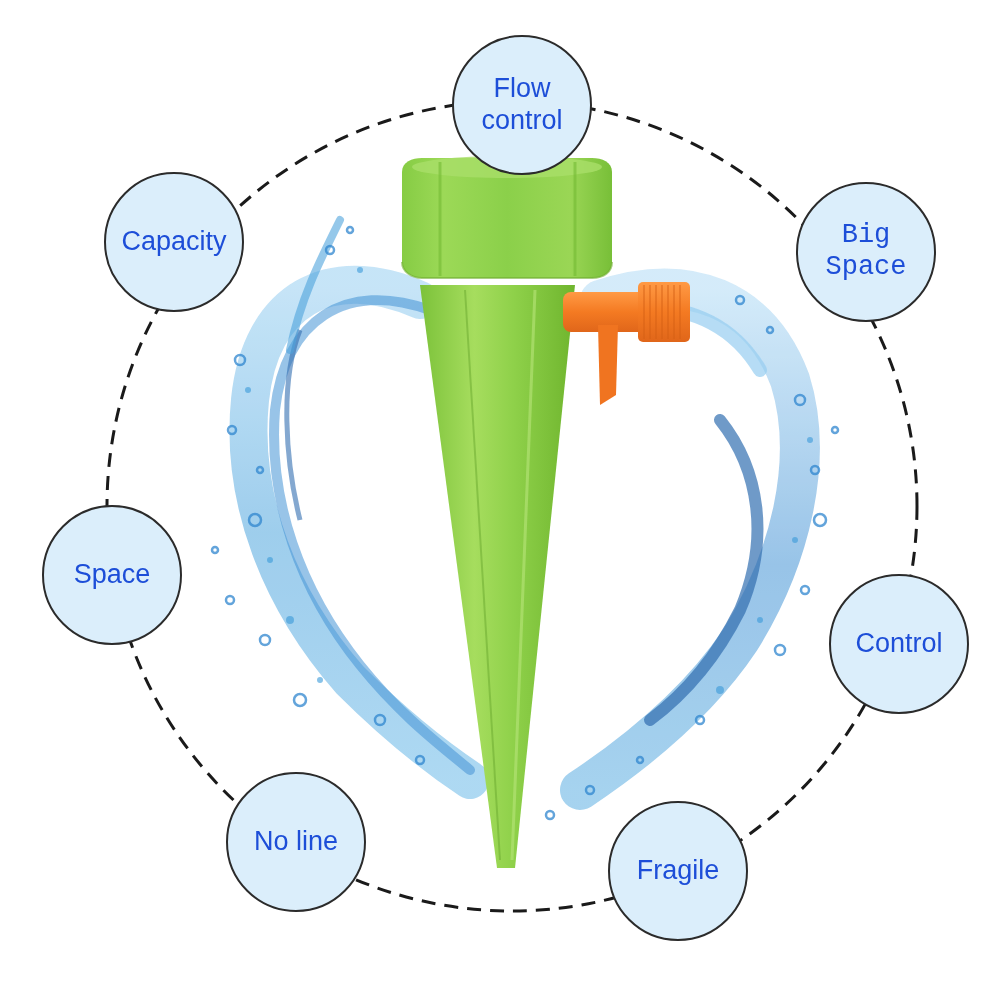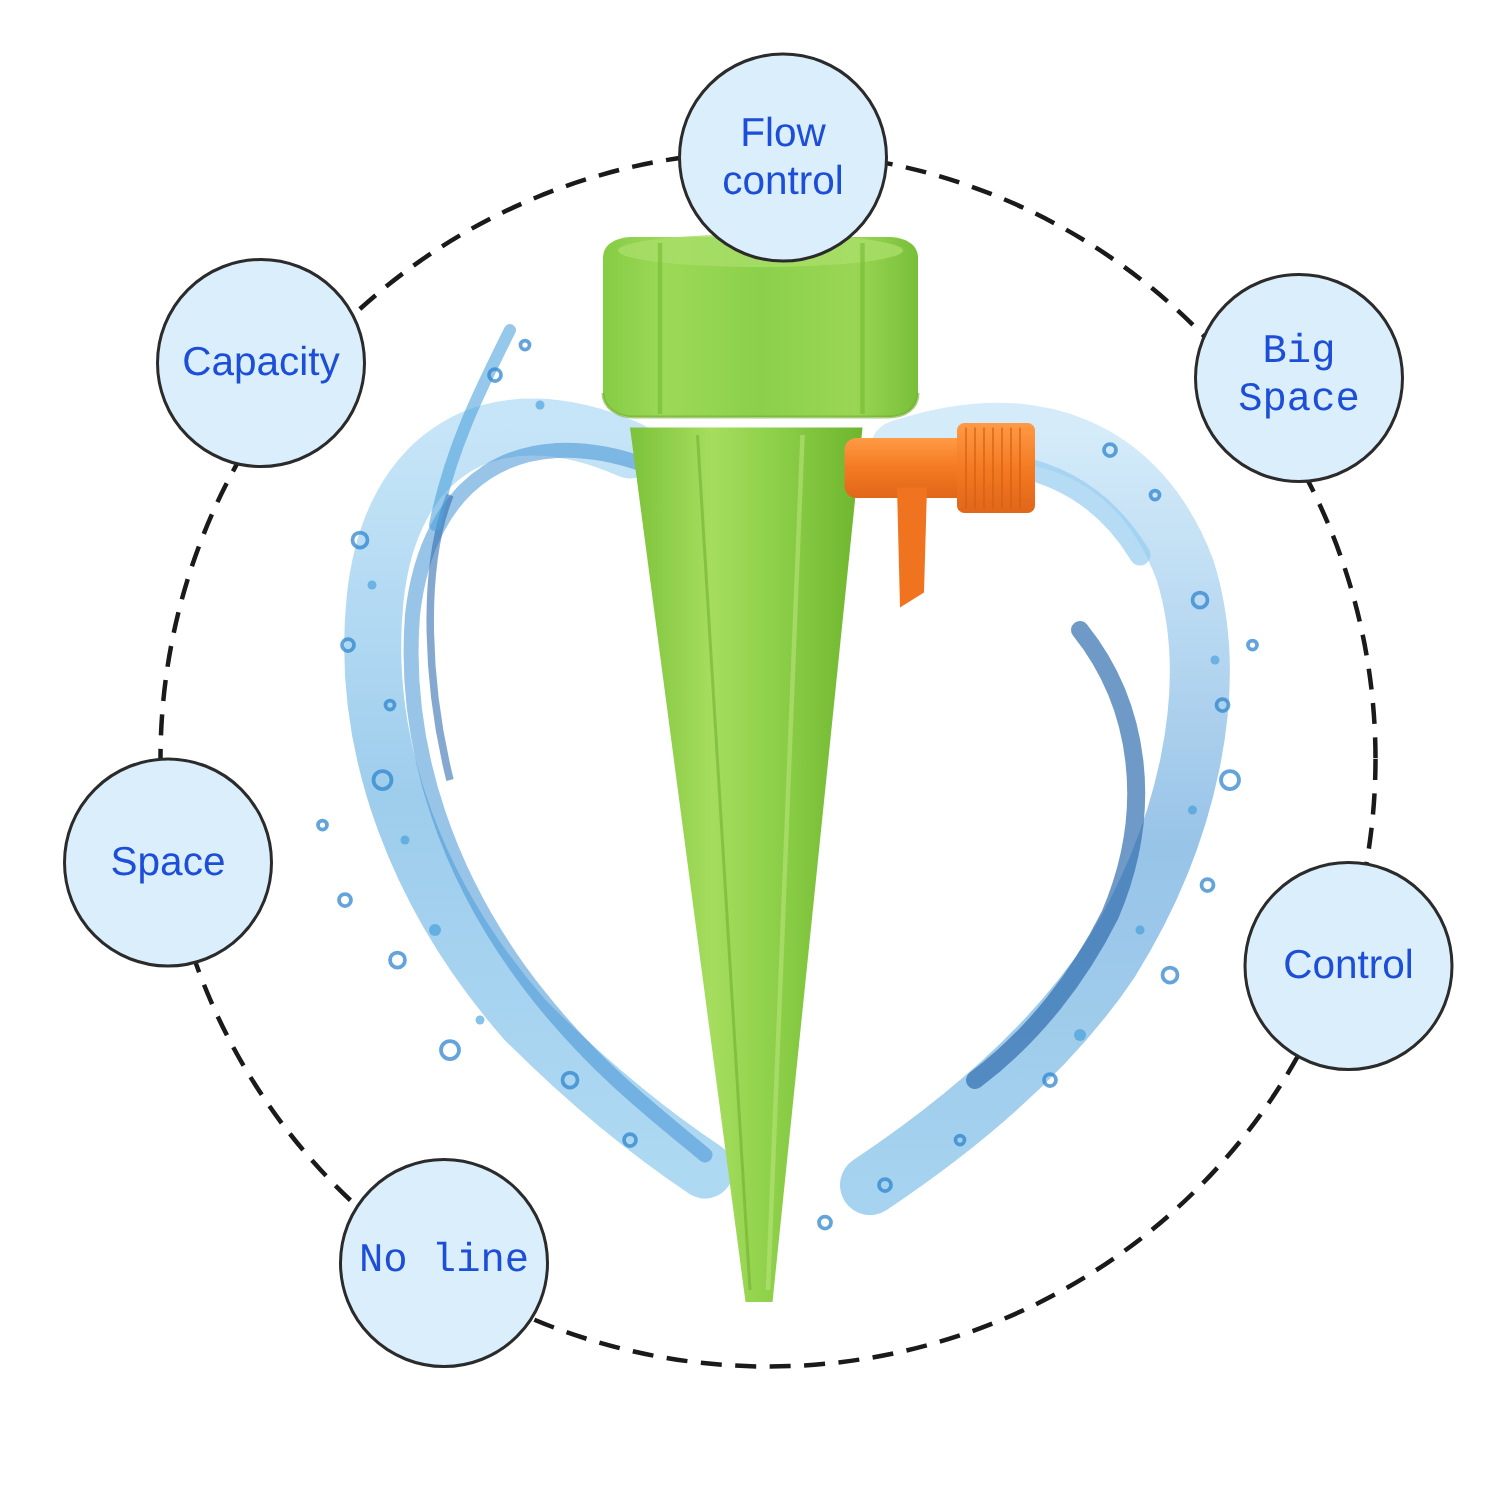--- a/index.html
+++ b/index.html
@@ -153,22 +153,27 @@
       <span>Space</span>
     </div>
   </div>
 
   <div class="bubble" style="left:829px; top:574px; width:140px; height:140px;">
     <div>
       <span>Control</span>
     </div>
   </div>
 
+  <div class="bubble" style="left:608px; top:801px; width:140px; height:140px;">
+    <div>
+      <span>Fragile</span>
+    </div>
+  </div>
 
-  <div class="bubble" style="left:226px; top:772px; width:140px; height:140px;font-family:Liberation Mono, monospace;">
+  <div class="bubble" style="left:226px; top:772px; width:140px; height:140px;">
     <div>
       <span>No line</span>
     </div>
   </div>
 
   <div class="bubble" style="left:104px; top:172px; width:140px; height:140px;">
     <div>
       <span>Capacity</span>
     </div>
   </div>

